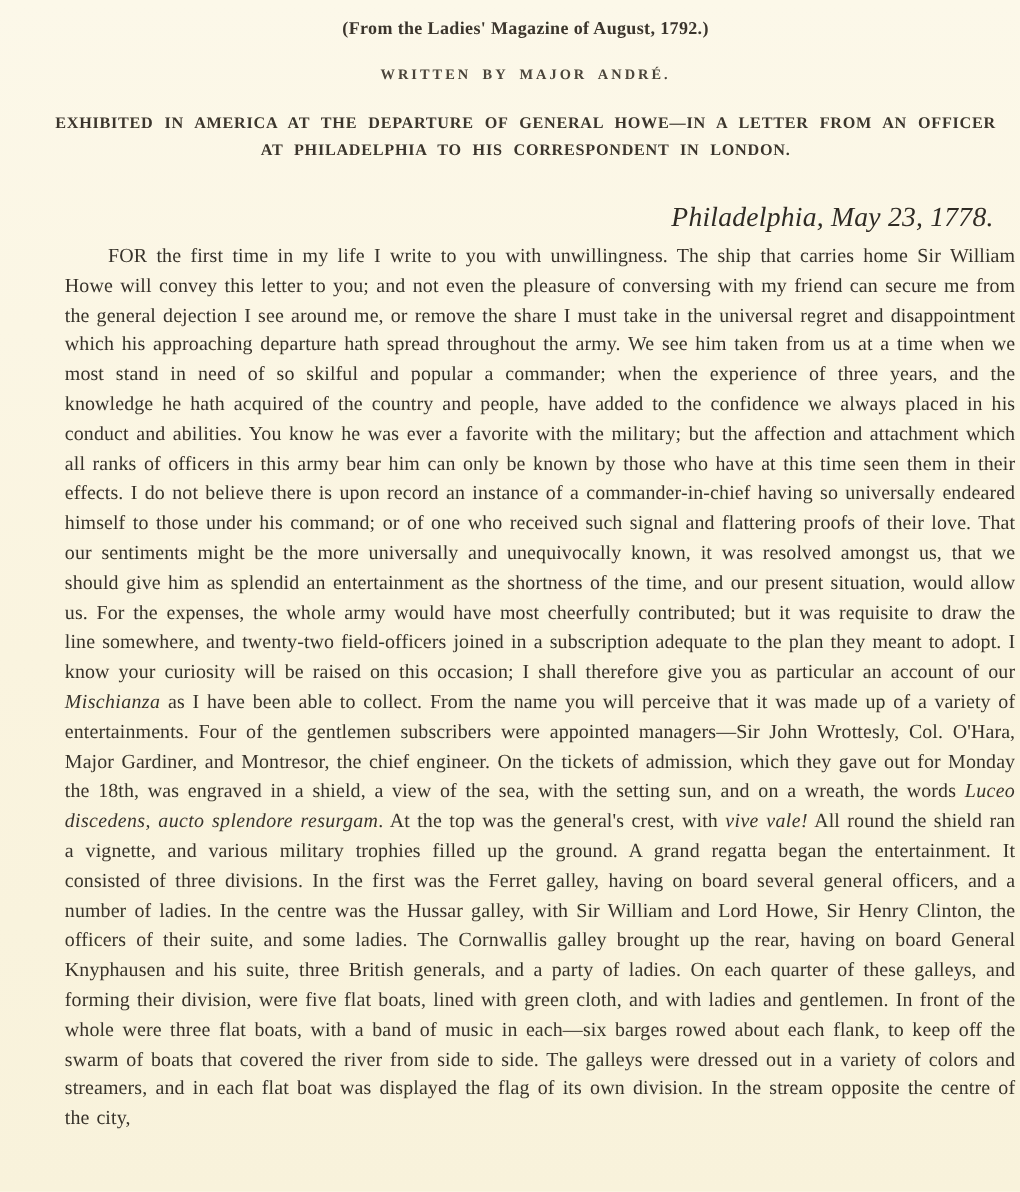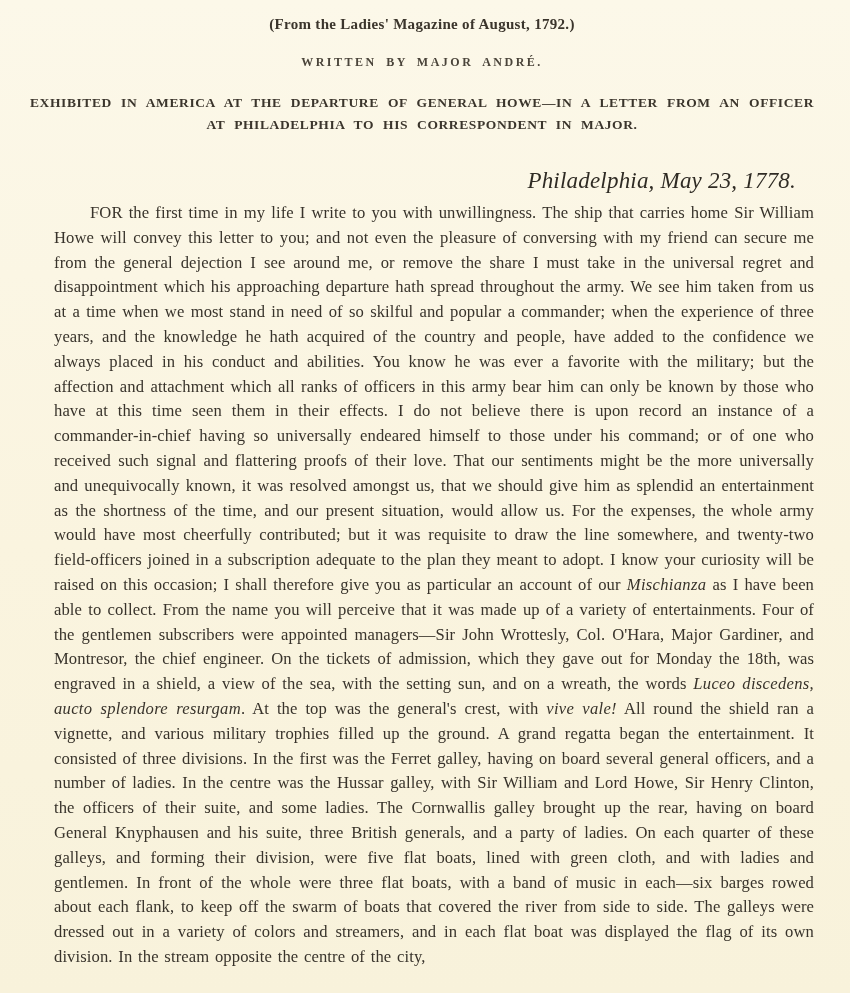--- a/index.html
+++ b/index.html
@@ -8,21 +8,21 @@
     background: #fbf6e4;
   }
   .page {
     position: relative;
     width: 850px;
     height: 993px;
     background: linear-gradient(180deg, #fcf8e9 0%, #faf4df 55%, #f8f2db 100%);
     color: #35302a;
     font-family: "Liberation Serif", "DejaVu Serif", serif;
     box-sizing: border-box;
-    padding: 14px 36px 10px 30px;
+    padding: 14px 4px 10px 30px;
     overflow: hidden;
   }
   .source-line {
     text-align: center;
     font-size: 15px;
     font-weight: bold;
     color: #3b352c;
     letter-spacing: 0.3px;
     margin: 2px 0 0 0;
   }
@@ -84,19 +84,19 @@
 </head>
 <body>
 
 <div class="page">
 
   <div class="source-line">(From the Ladies' Magazine of August, 1792.)</div>
 
   <div class="byline">WRITTEN BY MAJOR ANDRÉ.</div>
 
 
-  <div class="subtitle">EXHIBITED IN AMERICA AT THE DEPARTURE OF GENERAL HOWE—IN A LETTER FROM AN OFFICER AT PHILADELPHIA TO HIS CORRESPONDENT IN MAJOR.</div>
+  <div class="subtitle">EXHIBITED IN AMERICA AT THE DEPARTURE OF GENERAL HOWE—IN A LETTER FROM AN OFFICER AT PHILADELPHIA TO HIS CORRESPONDENT IN LONDON.</div>
 
   <div class="dateline">Philadelphia, May 23, 1778.</div>
 
   <p class="letter-body"><span>FOR the first time in my life I write to you with unwillingness.  The ship that carries home Sir William Howe will convey this letter to you; and not even the pleasure of conversing with my friend can secure me from the general dejection I see around me, or remove the share I must take in the universal regret and disappointment which his approaching departure hath spread throughout the army.  We see him taken from us at a time when we most stand in need of so skilful and popular a commander; when the experience of three years, and the knowledge he hath acquired of the country and people, have added to the confidence we always placed in his conduct and abilities.  You know he was ever a favorite with the military; but the affection and attachment which all ranks of officers in this army bear him can only be known by those who have at this time seen them in their effects.  I do not believe there is upon record an instance of a commander-in-chief having so universally endeared himself to those under his command; or of one who received such signal and flattering proofs of their love.  That our sentiments might be the more universally and unequivocally known, it was resolved amongst us, that we should give him as splendid an entertainment as the shortness of the time, and our present situation, would allow us.  For the expenses, the whole army would have most cheerfully contributed; but it was requisite to draw the line somewhere, and twenty-two field-officers joined in a subscription adequate to the plan they meant to adopt.  I know your curiosity will be raised on this occasion; I shall therefore give you as particular an account of our </span><em>Mischianza</em><span> as I have been able to collect.  From the name you will perceive that it was made up of a variety of entertainments.  Four of the gentlemen subscribers were appointed managers—Sir John Wrottesly, Col. O'Hara, Major Gardiner, and Montresor, the chief engineer.  On the tickets of admission, which they gave out for Monday the 18th, was engraved in a shield, a view of the sea, with the setting sun, and on a wreath, the words </span><em>Luceo discedens, aucto splendore resurgam</em><span>.  At the top was the general's crest, with </span><em>vive vale!</em><span>  All round the shield ran a vignette, and various military trophies filled up the ground.  A grand regatta began the entertainment.  It consisted of three divisions.  In the first was the Ferret galley, having on board several general officers, and a number of ladies.  In the centre was the Hussar galley, with Sir William and Lord Howe, Sir Henry Clinton, the officers of their suite, and some ladies.  The Cornwallis galley brought up the rear, having on board General Knyphausen and his suite, three British generals, and a party of ladies.  On each quarter of these galleys, and forming their division, were five flat boats, lined with green cloth, and with ladies and gentlemen.  In front of the whole were three flat boats, with a band of music in each—six barges rowed about each flank, to keep off the swarm of boats that covered the river from side to side.  The galleys were dressed out in a variety of colors and streamers, and in each flat boat was displayed the flag of its own division.  In the stream opposite the centre of the city,</span></p>
 
 </div>
 
 </body></html>

